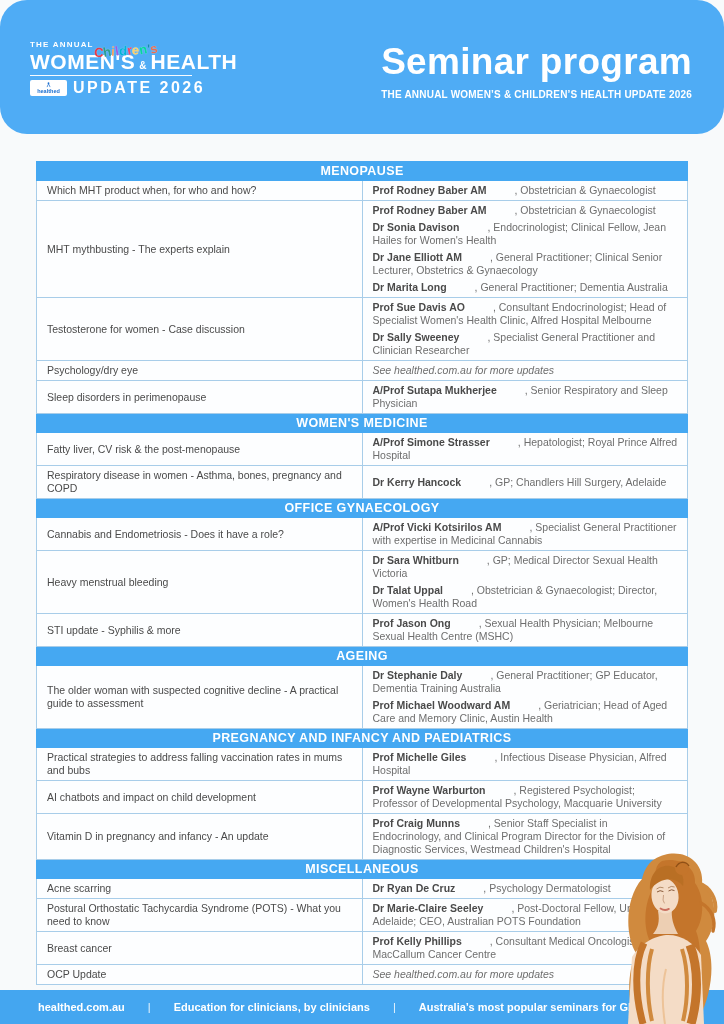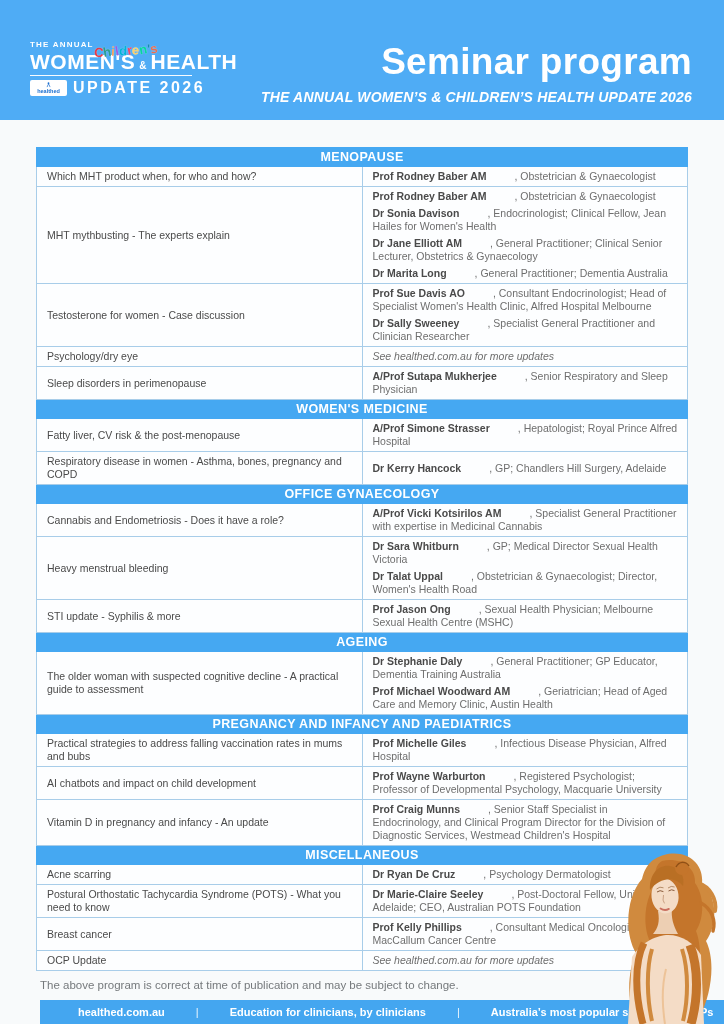--- a/index.html
+++ b/index.html
@@ -4,21 +4,21 @@
 <style>
   * { margin:0; padding:0; box-sizing:border-box; }
   html,body { background:#ffffff; }
   body { font-family:"Liberation Sans", sans-serif; }
   .page {
     position:relative; width:724px; height:1024px;
     background:#f8fafb; overflow:hidden; margin:0 auto;
   }
   
   .banner {
-    position:relative; width:100%; height:120px; background:#4facf5; color:#fff;
+    position:relative; width:100%; height:134px; background:#4facf5; color:#fff;border-radius:27px;
   }
   .logo { position:absolute; left:30px; top:40px; width:180px; height:70px; }
   .logo-annual { font-size:8px; font-weight:bold; letter-spacing:1.2px; }
   .logo-mainrow {
     display:flex; align-items:baseline; gap:4px; margin-top:1px;
     border-bottom:1.5px solid rgba(255,255,255,.95); padding-bottom:1px; width:162px;
     position:relative;
   }
   .logo-womens, .logo-health { font-size:21px; font-weight:bold; letter-spacing:.5px; }
   .logo-amp { font-size:10px; font-weight:bold; }
@@ -30,21 +30,21 @@
   .logo-updaterow { display:flex; align-items:center; gap:6px; margin-top:3px; }
   .healthed-badge {
     background:#fff; color:#1b6fd0; border-radius:2px; width:37px; height:16px;
     display:flex; flex-direction:column; align-items:center; justify-content:center;
     font-size:5.5px; font-weight:bold; line-height:1; gap:1px;
   }
   .badge-fig { width:7px; height:6px; }
   .logo-update { font-size:16px; font-weight:bold; letter-spacing:2.5px; }
   .title-block { position:absolute; right:32px; top:42px; text-align:right; }
   .main-title { font-size:37px; font-weight:bold; letter-spacing:.3px; line-height:1.1; }
-  .sub-title { font-size:14px; font-weight:bold; margin-top:6px; letter-spacing:.2px;font-style:italic; }
+  .sub-title { font-size:10px; font-weight:bold; margin-top:6px; letter-spacing:.2px; }
   
   .table-wrap { margin:27px 36px 0 36px; position:relative; z-index:1; }
   table.program { width:100%; border-collapse:collapse; table-layout:fixed; background:#fdfeff; }
   td { border:1px solid #a8cde9; vertical-align:middle; }
   td.section-header {
     background:#45a8f2; color:#fff; text-align:center; font-weight:bold;
     font-size:12.5px; letter-spacing:.4px; padding:2px 0; border:1px solid #45a8f2;
   }
   td.topic-cell {
     width:45%; padding:3px 8px 3px 10px; font-size:10.5px; color:#4a4a4a; line-height:13px;
@@ -53,23 +53,23 @@
   .presenter-line { margin-bottom:4px; }
   .presenter-line:last-child { margin-bottom:0; }
   .p-name { font-weight:bold; color:#4a4a4a; }
   .p-detail { color:#6e6e6e;padding-left:28px; }
   .note { font-style:italic; color:#6e6e6e; }
   
   .disclaimer {
     margin:8px 36px 0 40px; font-size:11.5px; color:#75797c; position:relative; z-index:1;
   }
   .footer-bar {
-    position:absolute; left:0; right:0; bottom:0; height:24px; background:#44a6f0;
-    display:flex; align-items:center; padding-left:38px; gap:31px;
-    color:#fff; font-size:11px; font-weight:bold; z-index:2;margin-left:40px;
+    position:absolute; left:0; right:0; bottom:0; height:34px; background:#44a6f0;
+    display:flex; align-items:center; padding-left:38px; gap:23px;
+    color:#fff; font-size:11px; font-weight:bold; z-index:2;
   }
   .footer-sep { opacity:.9; font-weight:normal; }
   
   .venus {
     position:absolute; right:2px; bottom:0; width:120px; height:175px; z-index:3;
     pointer-events:none;
   }
 </style>
 </head>
 <body>

